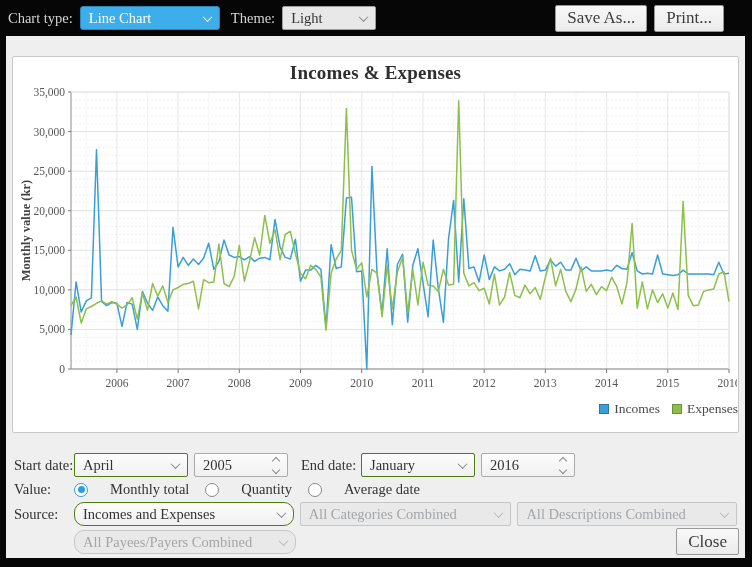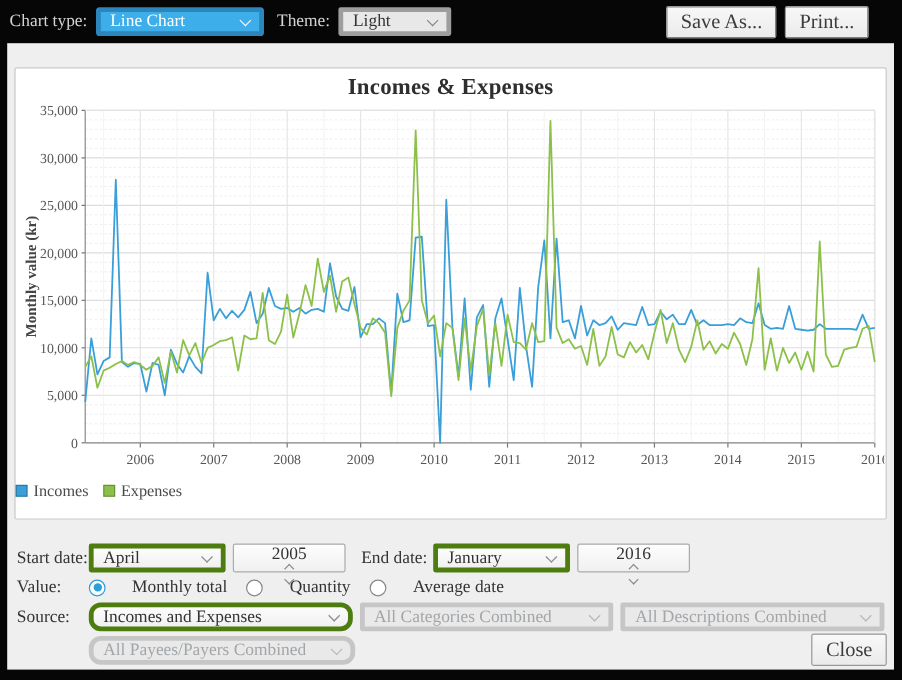--- a/index.html
+++ b/index.html
@@ -7,21 +7,21 @@
   body { font-family:"Liberation Serif", serif; background:#060606; position:relative; overflow:hidden; }
 
   
   .toolbar { position:absolute; top:0; left:0; right:16px; height:36px; background:#060606;
              display:flex; align-items:center; padding:0 12px 0 8px; gap:7px;
              color:#d4d4d4; font-size:14.5px; }
   .toolbar .spacer { flex:1; }
 
   
   .sel { height:24px; display:flex; align-items:center; justify-content:space-between;
-         padding:0 8px; border:4px solid #4d7c0f; border-radius:2px;
+         padding:0 8px; border:1px solid #4d7c0f; border-radius:2px;
          background:linear-gradient(#fdfdfd,#f0f0f0); color:#333; font-size:14.5px; cursor:pointer; }
   .chev { width:7px; height:7px; border-right:1.6px solid #8a8a8a; border-bottom:1.6px solid #8a8a8a;
           transform:rotate(45deg) translate(-1px,-1px); flex:none; margin-left:6px; }
   .sel-blue { background:#3daee9; border-color:#2b87bb; color:#fff; border-radius:3px; width:140px; }
   .sel-blue .chev { border-color:#eaf6fd; }
   .sel-theme { width:94px; background:#e8e8e8; border-color:#9e9e9e; }
   .sel.disabled { background:#e9e9ea; color:#a3a6a8; border-color:#c6c6c6; cursor:default; }
   .sel.disabled .chev { border-color:#b8b8b8; }
 
   .spin { height:24px; display:flex; align-items:center; justify-content:space-between;
@@ -37,29 +37,29 @@
 
   
   .content { position:absolute; left:6px; right:7px; top:36px; bottom:9px; background:#efeff0; }
 
   .card { margin:20px 6px 0 6px; height:377px; background:#ffffff; border:1px solid #c9c9c9;
           border-radius:2px; padding-top:5px; }
   .chart-title { text-align:center; font-size:19px; font-weight:bold; color:#2e2e2e; letter-spacing:.2px; }
   #chart-svg { display:block; margin:0 auto; }
   .tick { font-family:"Liberation Serif", serif; font-size:11.5px; fill:#555; }
   .ylab { font-family:"Liberation Serif", serif; font-size:12.5px; fill:#444; }
-  .legend-row { display:flex; justify-content:flex-start; align-items:center; gap:12px;
+  .legend-row { display:flex; justify-content:flex-end; align-items:center; gap:12px;
                 font-size:13.5px; color:#4a4a4a; margin-top:1px; }
   .legend-item { display:flex; align-items:center; gap:5px; }
   .legend-swatch { width:10px; height:10px; display:inline-block; border:1px solid rgba(0,0,0,.25); }
 
   .rows { padding:20px 8px 0 8px; font-size:14.5px; color:#333; }
   .row { display:flex; align-items:center; margin-bottom:4px; }
   .lbl { width:60px; flex:none; }
-  .w-month { width:114px; } .w-year { width:94px;flex-direction:column; }
+  .w-month { width:114px; } .w-year { width:94px; }
   .w-endlbl { width:56px; flex:none; margin-left:7px; }
   .w-src { width:222px;border-radius:10px; } .w-cat { width:214px; } .w-desc { width:222px; }
   .gap { margin-right:6px; }
 
   .radio { display:flex; align-items:center; gap:22px; margin-right:16px; cursor:pointer; }
   .rdot { width:14px; height:14px; border-radius:50%; border:1px solid #898989; background:#fff;
           position:relative; flex:none; }
   .rdot.on { border-color:#2d9fd8; }
   .rdot.on::after { content:''; position:absolute; inset:2.5px; border-radius:50%; background:#2d9fd8; }
 

